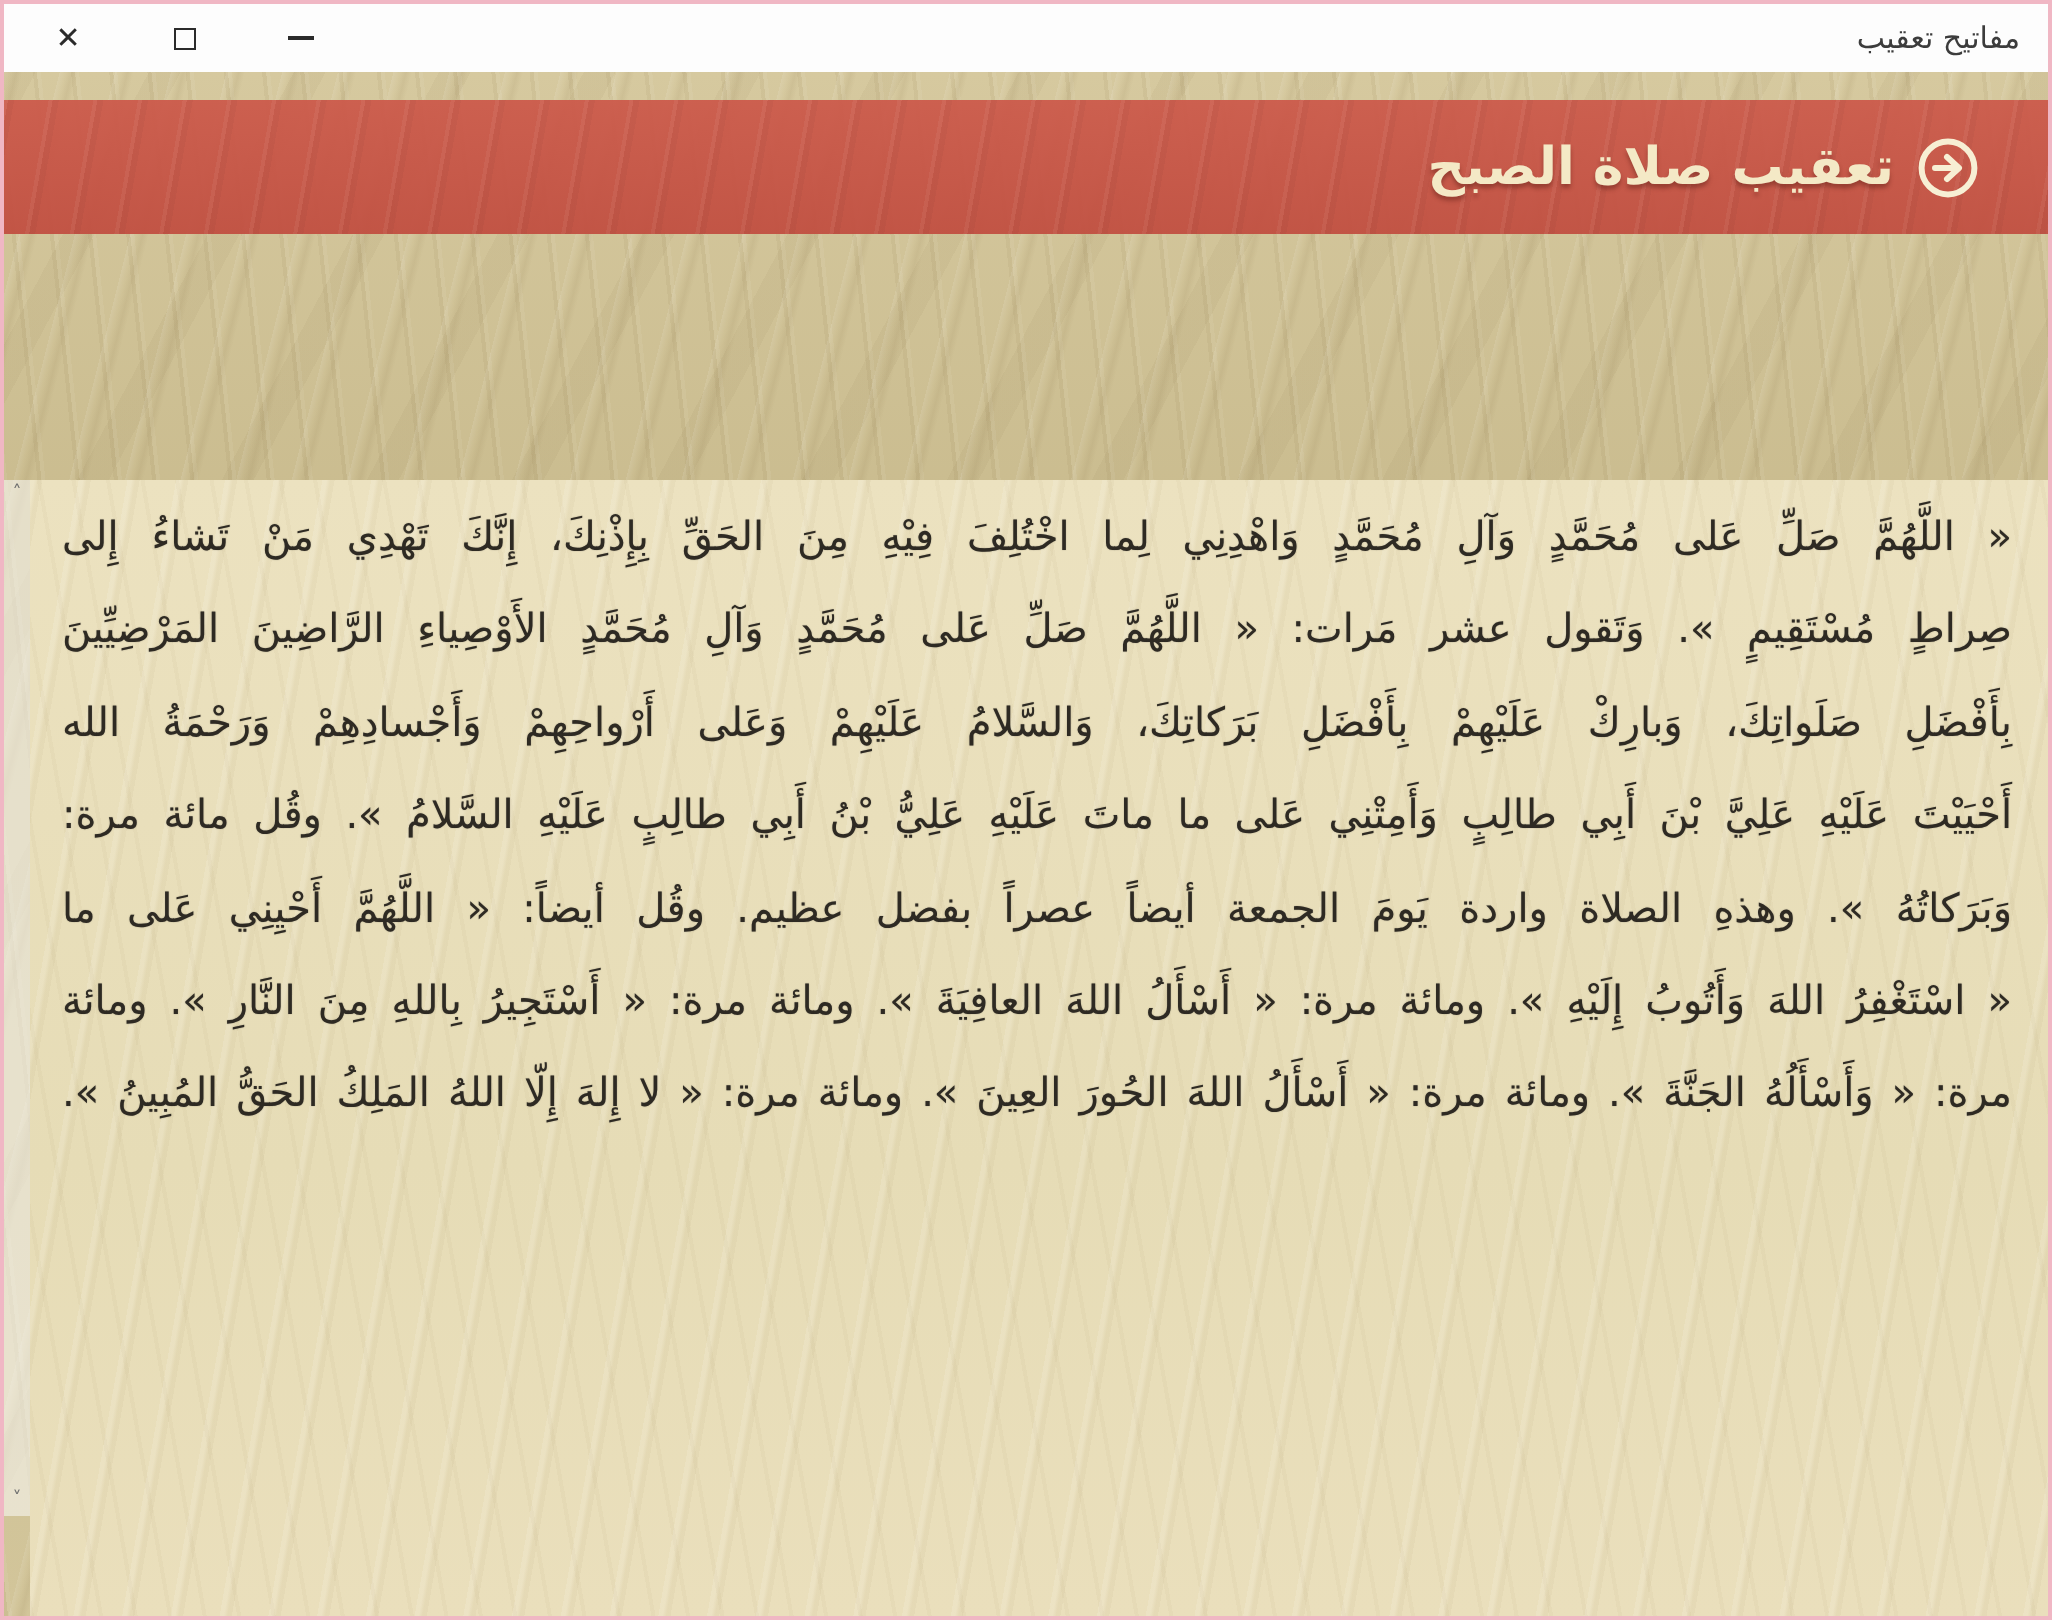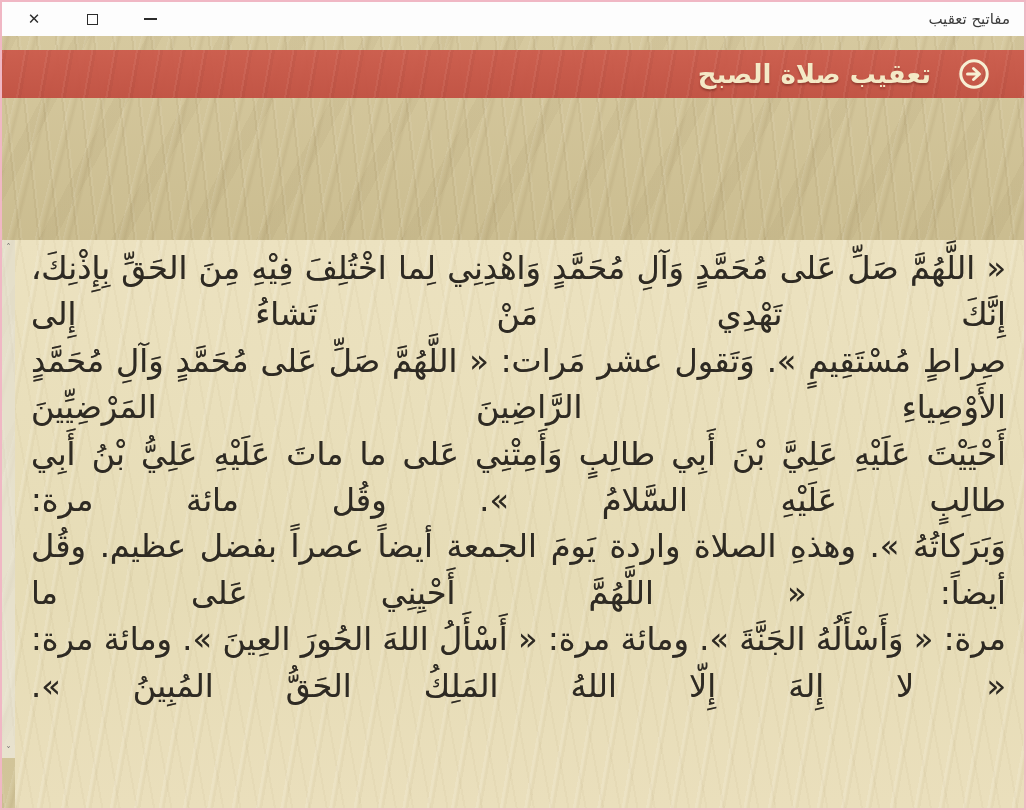--- a/index.html
+++ b/index.html
@@ -32,47 +32,47 @@
     background-color:#cdbf93;
     background-image:
       repeating-linear-gradient(104deg, rgba(255,255,255,0.10) 0px, rgba(255,255,255,0) 3px, rgba(122,99,55,0.09) 6px, rgba(122,99,55,0) 9px, rgba(255,255,255,0) 27px),
       repeating-linear-gradient(84deg, rgba(120,96,50,0.07) 0px, rgba(120,96,50,0.07) 2px, rgba(255,255,255,0.06) 2px, rgba(255,255,255,0.06) 4px, rgba(0,0,0,0) 4px, rgba(0,0,0,0) 19px),
       repeating-linear-gradient(118deg, rgba(110,88,45,0.05) 0px, rgba(110,88,45,0.05) 14px, rgba(0,0,0,0) 14px, rgba(0,0,0,0) 64px),
       linear-gradient(180deg,#d6c99f 0%,#cabc8f 28%,#d2c59a 100%);
   }
 
   
   .band{
-    position:absolute;top:14px;left:0;right:0;height:48px;
+    position:absolute;top:14px;left:0;right:0;height:67px;
     background:
       repeating-linear-gradient(100deg, rgba(255,255,255,0.05) 0 2px, rgba(0,0,0,0.03) 2px 5px, rgba(0,0,0,0) 5px 22px),
       linear-gradient(180deg, rgba(204,90,75,0.95), rgba(193,79,65,0.95));
     display:flex;align-items:center;direction:rtl;
-    padding-right:34px;gap:27px;box-sizing:border-box;
+    padding-right:34px;gap:11px;box-sizing:border-box;
   }
   .band-title{
     font-size:26px;font-weight:bold;color:#f4e9c6;
     text-shadow:0 2px 2px rgba(96,32,22,0.45);
     letter-spacing:0.5px;
   }
   .back-btn{width:32px;height:32px;display:flex;align-items:center;justify-content:center;cursor:pointer;}
 
   
   .panel{
     position:absolute;top:204px;left:13px;right:0;bottom:0;
     background-color:#e9dfba;
     background-image:
       repeating-linear-gradient(100deg, rgba(255,255,255,0.12) 0 2px, rgba(140,118,70,0.05) 4px 6px, rgba(0,0,0,0) 6px 24px),
       repeating-linear-gradient(80deg, rgba(140,116,66,0.045) 0 2px, rgba(0,0,0,0) 2px 17px),
       linear-gradient(180deg,#ece2c0 0%,#e6dcb6 60%,#eadfbc 100%);
     padding:5px 18px 0 16px;box-sizing:border-box;
     direction:rtl;overflow:hidden;
   }
   .line{
-    font-size:32px;line-height:46.4px;color:#2e2a23;
+    font-size:20px;line-height:46.4px;color:#2e2a23;
     text-align:justify;text-align-last:justify;
     text-shadow:0 0 0.6px rgba(46,42,35,0.45);
   }
 
   
   .scrollbar{
     position:absolute;left:0;top:204px;width:13px;height:518px;
     background:rgba(252,252,249,0.55);
     display:flex;flex-direction:column;justify-content:space-between;align-items:center;
     padding:3px 0;box-sizing:border-box;
@@ -107,22 +107,24 @@
           <circle cx="16" cy="16" r="13.2" fill="none" stroke="#f7efd4" stroke-width="3"></circle>
           <path d="M9.5 16 H20.5 M15.5 10.5 L21.5 16 L15.5 21.5" fill="none" stroke="#f7efd4" stroke-width="3" stroke-linecap="round" stroke-linejoin="round"></path>
         </svg>
       </div>
       <div class="band-title">تعقيب صلاة الصبح</div>
     </div>
 
     <div class="panel">
         <div class="line">« اللَّهُمَّ صَلِّ عَلى مُحَمَّدٍ وَآلِ مُحَمَّدٍ وَاهْدِنِي لِما اخْتُلِفَ فِيْهِ مِنَ الحَقِّ بِإِذْنِكَ، إِنَّكَ تَهْدِي مَنْ تَشاءُ إِلى</div>
         <div class="line">صِراطٍ مُسْتَقِيمٍ ».  وَتَقول عشر مَرات: « اللَّهُمَّ صَلِّ عَلى مُحَمَّدٍ وَآلِ مُحَمَّدٍ الأَوْصِياءِ الرَّاضِينَ المَرْضِيِّينَ</div>
+        <div class="line">بِأَفْضَلِ صَلَواتِكَ، وَبارِكْ عَلَيْهِمْ بِأَفْضَلِ بَرَكاتِكَ، وَالسَّلامُ عَلَيْهِمْ وَعَلى أَرْواحِهِمْ وَأَجْسادِهِمْ وَرَحْمَةُ الله</div>
         <div class="line">أَحْيَيْتَ عَلَيْهِ عَلِيَّ بْنَ أَبِي طالِبٍ وَأَمِتْنِي عَلى ما ماتَ عَلَيْهِ عَلِيُّ بْنُ أَبِي طالِبٍ عَلَيْهِ السَّلامُ ».  وقُل مائة مرة:</div>
         <div class="line">وَبَرَكاتُهُ ».  وهذهِ الصلاة واردة يَومَ الجمعة أيضاً عصراً بفضل عظيم. وقُل أيضاً: « اللَّهُمَّ أَحْيِنِي عَلى ما</div>
+        <div class="line">« اسْتَغْفِرُ اللهَ وَأَتُوبُ إِلَيْهِ ».  ومائة مرة: « أَسْأَلُ اللهَ العافِيَةَ ».  ومائة مرة: « أَسْتَجِيرُ بِاللهِ مِنَ النَّارِ ».  ومائة</div>
         <div class="line">مرة: « وَأَسْأَلُهُ الجَنَّةَ ».  ومائة مرة: « أَسْأَلُ اللهَ الحُورَ العِينَ ».  ومائة مرة: « لا إِلهَ إِلّا اللهُ المَلِكُ الحَقُّ المُبِينُ ».</div>
       </div>
 
     <div class="scrollbar">
       <span class="scroll-arrow">˄</span>
       <span class="scroll-arrow">˅</span>
     </div>
 
   </div>
 </div>

